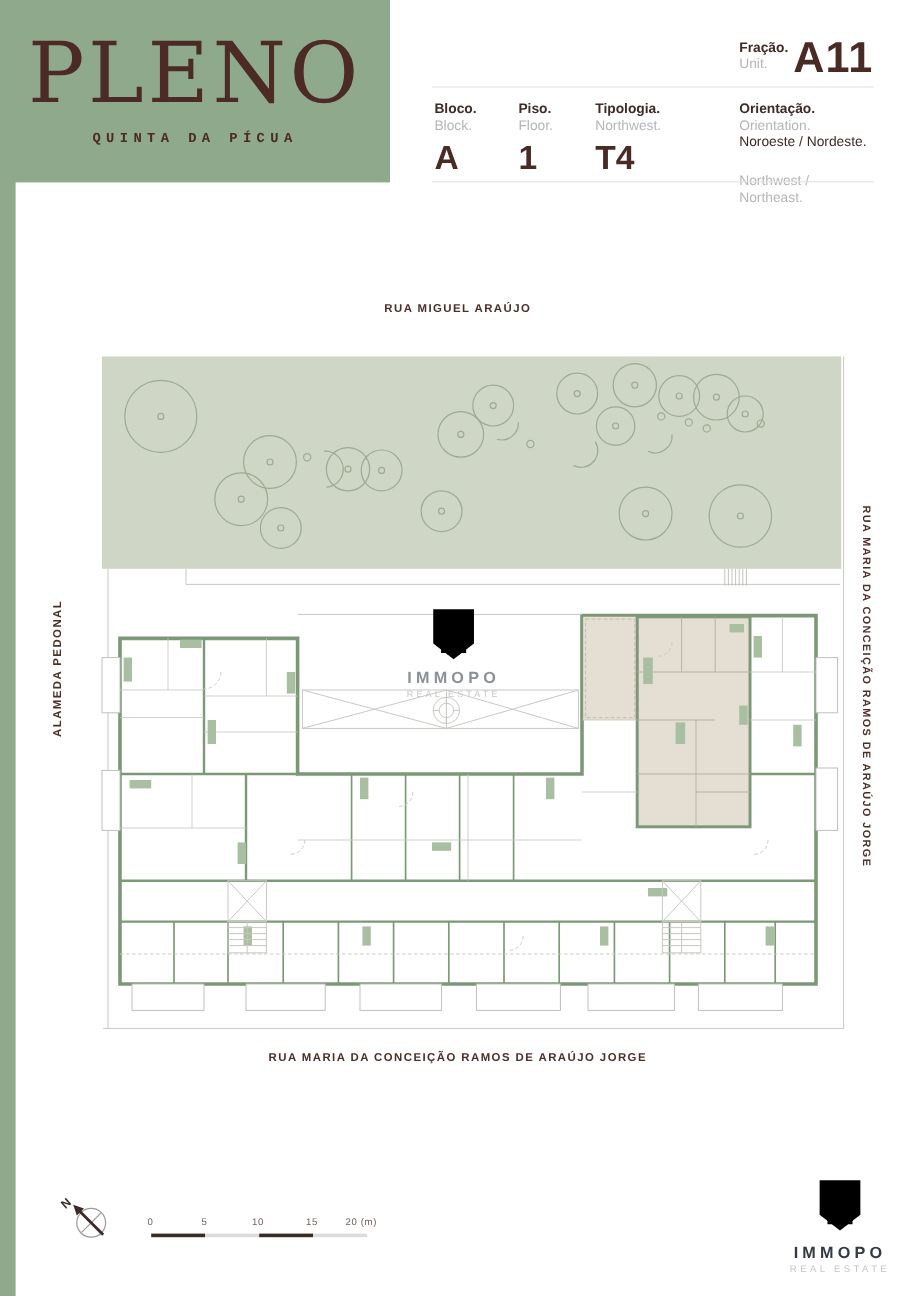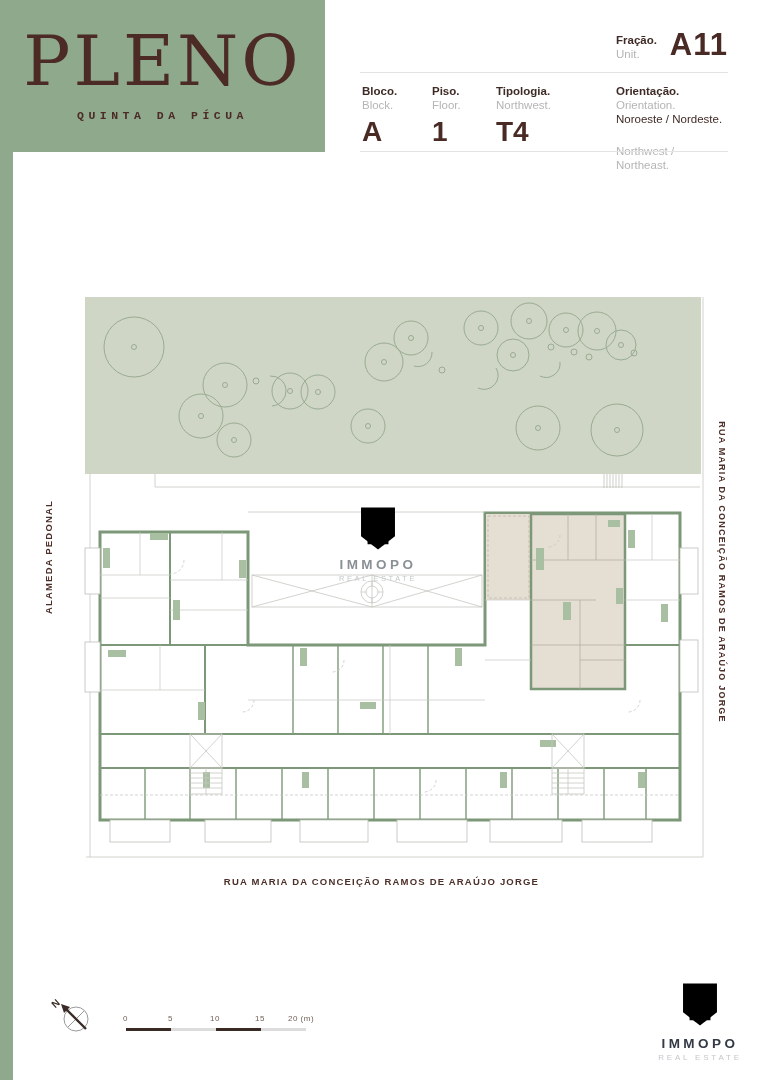--- a/index.html
+++ b/index.html
@@ -19,21 +19,21 @@
                letter-spacing:3px;color:#4c2b27;margin-top:26px;font-weight:500;}
   .brand-subtitle{font-size:11.5px;letter-spacing:4.5px;font-weight:bold;color:#4c2b27;margin-top:13px;font-family:Liberation Mono, monospace;}
 
   
   .info{position:absolute;left:360px;top:0;width:368px;height:160px;font-size:11.5px;}
   .lab-pt{font-weight:bold;color:#3f2b26;}
   .lab-en{color:var(--label-gray);}
   .big-val{font-weight:bold;color:var(--dark-brown);}
   .divider{position:absolute;left:0;width:368px;height:1px;background:#e4e4e4;}
   .fra-labels{position:absolute;left:256px;top:33px;line-height:14px;}
-  .fra-value{position:absolute;right:0;top:27px;font-size:31px;letter-spacing:1px;}
+  .fra-value{position:absolute;right:0;top:27px;font-size:36px;letter-spacing:1px;}
   .col{position:absolute;top:84px;line-height:14px;}
   .col .val{display:block;font-size:28px;font-weight:bold;color:var(--dark-brown);margin-top:13px;}
   .ori-val-pt{display:block;font-weight:normal;color:#3f2b26;}
   .ori-val-en{display:block;color:var(--label-gray);margin-top:18px;}
 
   
   .plan-label{position:absolute;font-size:9.5px;font-weight:bold;letter-spacing:1.2px;color:#4c2f28;white-space:nowrap;}
   .street-top{left:0;top:252px;width:763px;text-align:center;}
   .garea-label{left:0;top:308px;width:763px;text-align:center;font-size:8.5px;color:#5d5347;}
   .street-left{left:48px;top:557px;transform:translate(-50%,-50%) rotate(-90deg);}
@@ -354,20 +354,21 @@
     </div>
     <div class="col" style="left:256px">
       <span class="lab-pt">Orientação.</span><br>
       <span class="lab-en">Orientation.</span>
       <span class="ori-val-pt">Noroeste / Nordeste.</span>
       <span class="ori-val-en">Northwest / Northeast.</span>
     </div>
     <div class="divider" style="top:151px"></div>
   </div>
 
+  <div class="plan-label street-top">RUA MIGUEL ARAÚJO</div>
   <div class="plan-label street-left">ALAMEDA PEDONAL</div>
   <div class="plan-label street-right">RUA MARIA DA CONCEIÇÃO RAMOS DE ARAÚJO JORGE</div>
   <div class="plan-label street-bottom">RUA MARIA DA CONCEIÇÃO RAMOS DE ARAÚJO JORGE</div>
 
   <div class="watermark">
     <div style="height:50px"></div>
     <div class="wm-name">IMMOPO</div>
     <div class="wm-tag">REAL ESTATE</div>
   </div>
 

